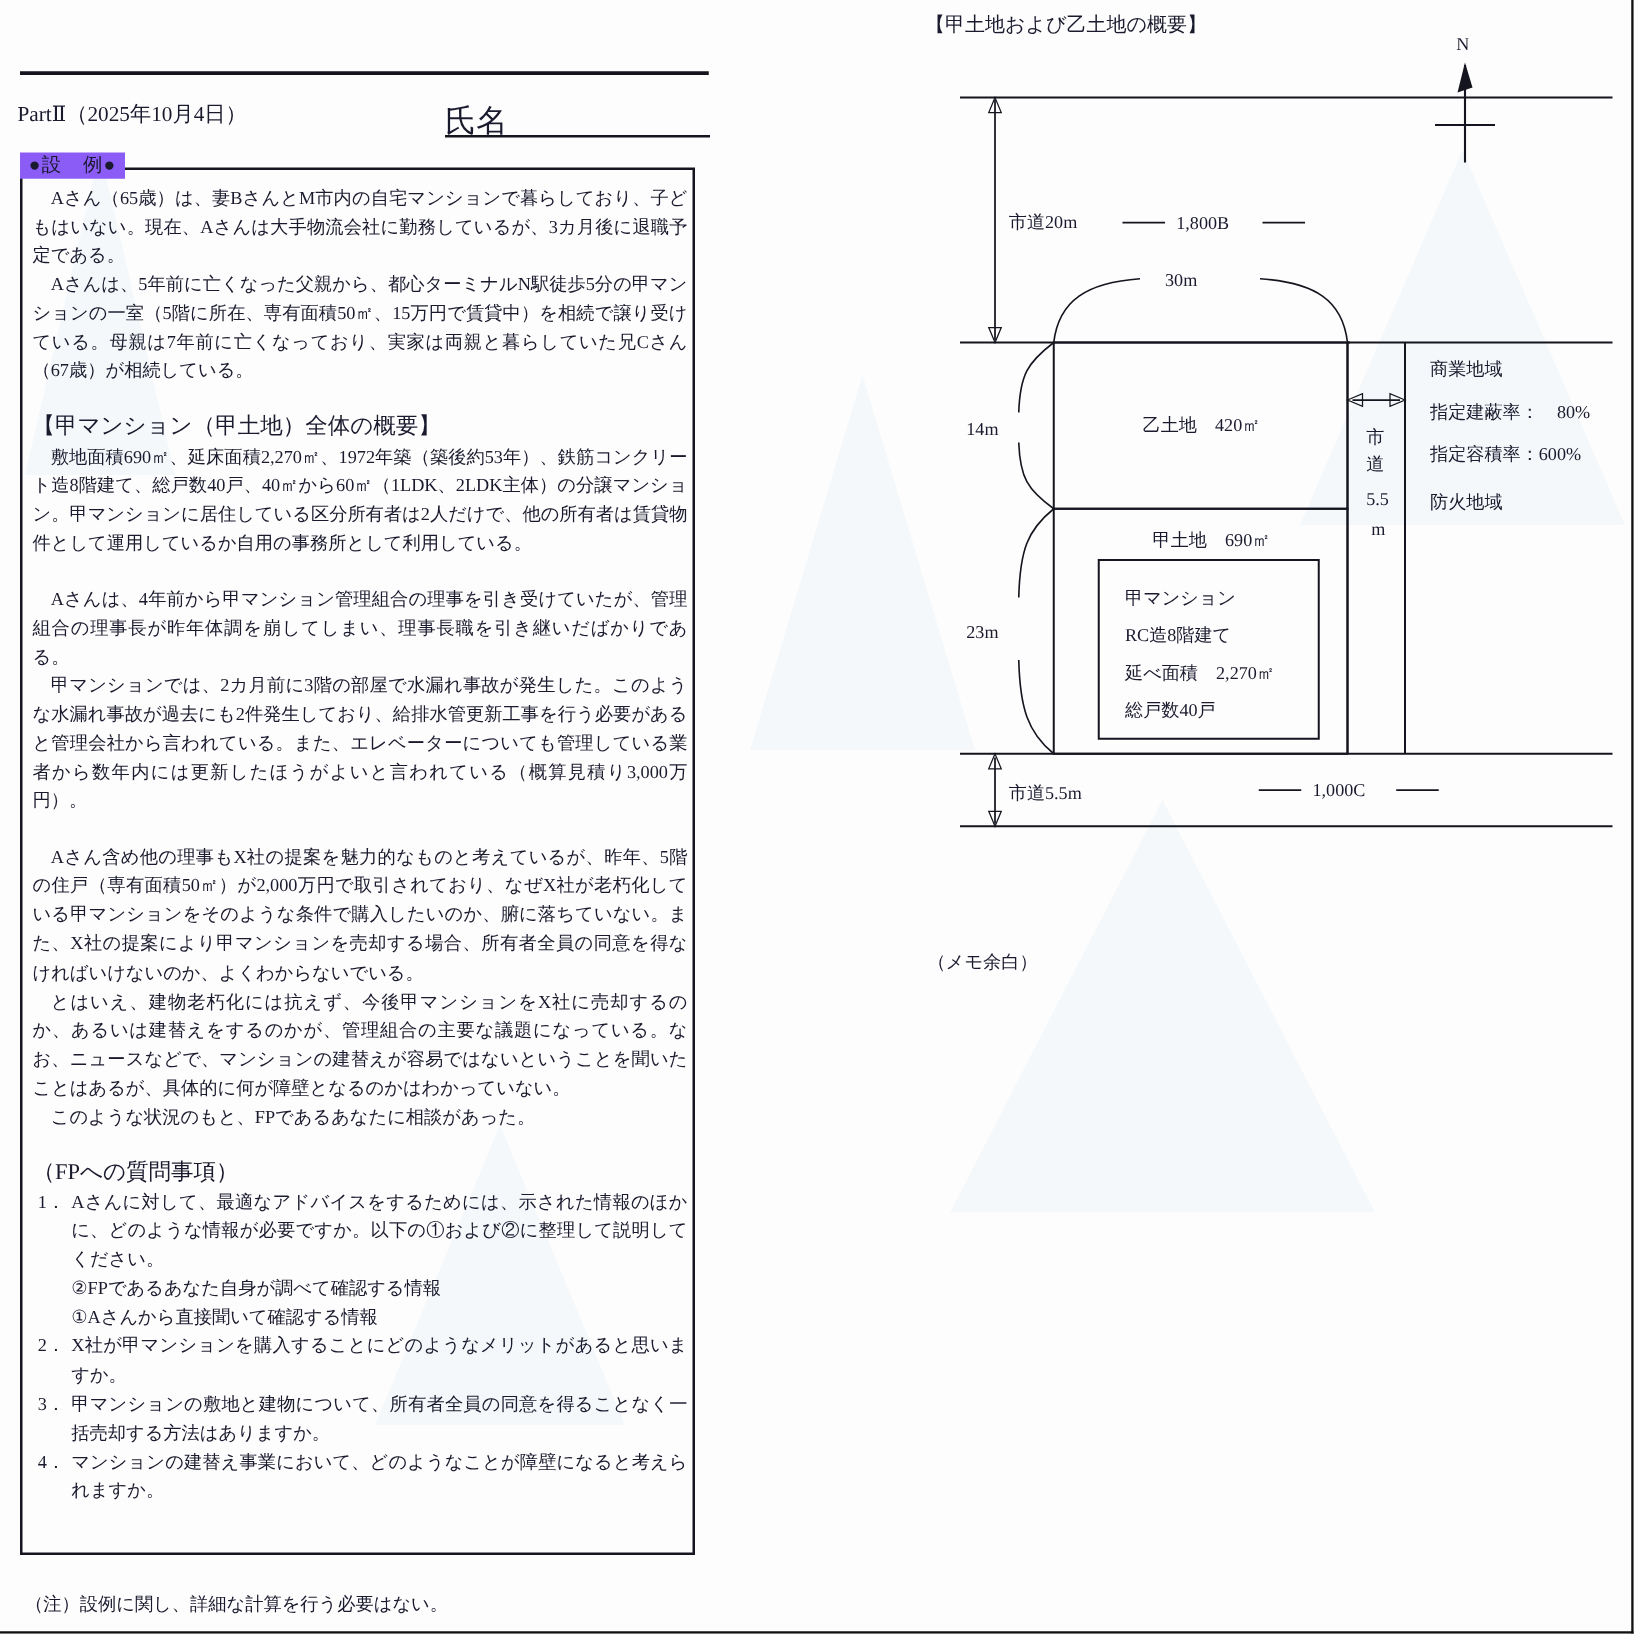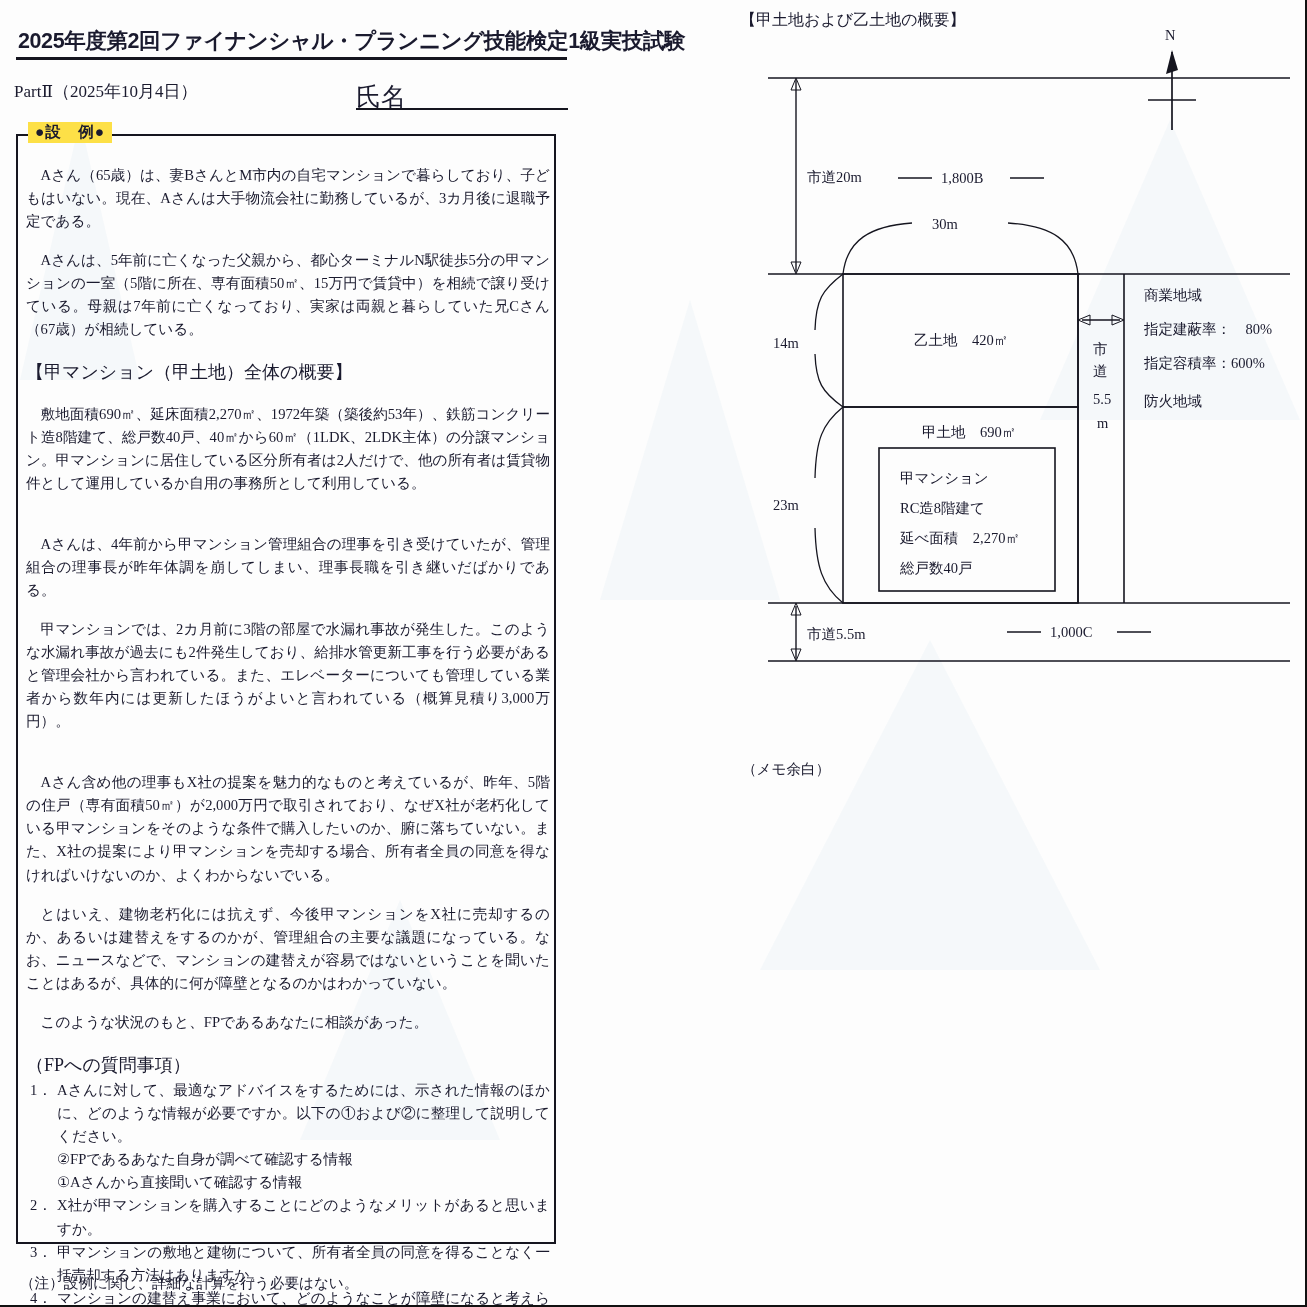--- a/index.html
+++ b/index.html
@@ -56,31 +56,31 @@
   #name-underline {
     position:absolute; left:342px; top:30px; width:212px; height:2px; background:#15151f;
   }
 
   
   #setsurei-box {
     position:absolute; left:16px; top:134px; width:540px; height:1110px;
     border:2px solid #15151f; box-sizing:border-box;
   }
   #setsurei-legend {
-    position:absolute; left:28px; top:122px;
-    background:#fde047; padding:0 7px;
-    font-size:15.5px; font-weight:bold; letter-spacing:1px;
+    position:absolute; left:16px; top:122px;
+    background:#8b5cf6; padding:0 7px;
+    font-size:15.5px; font-weight:normal; letter-spacing:1px;
     font-family:"Liberation Sans","DejaVu Sans",sans-serif;
   }
 
   #body-text {
     position:absolute; left:26px; top:148px; width:524px;
     font-size:14.6px; line-height:1.58;
   }
-  .para { margin:16px 0 0 0; text-indent:1em; text-align:justify; }
+  .para { margin:0 0 0 0; text-indent:1em; text-align:justify; }
   .gap-m { height:17px; }
   .gap-l { height:22px; }
   .blockhead { margin:0; text-indent:0; font-size:18px; }
 
   .qlist { list-style:none; margin:0; padding:0; }
   .qitem { display:flex; margin:0; padding:0; }
   .qnum { width:26px; flex:0 0 26px; text-align:right; padding-right:5px; }
   .qtxt { flex:1; text-align:justify; }
   .qsub { padding-left:31px; }
 
@@ -110,21 +110,20 @@
 <div id="page">
 
   <div class="paper-wash wash-a"></div>
   <div class="paper-wash wash-b"></div>
   <div class="paper-wash wash-c"></div>
   <div class="paper-wash wash-d"></div>
   <div class="paper-wash wash-e"></div>
 
   <div id="left-col">
 
-    <div id="exam-title">2025年度第2回ファイナンシャル・プランニング技能検定1級実技試験</div>
     <div id="title-rule"></div>
 
     <div id="part-line">
       <div id="part-label">PartⅡ（2025年10月4日）</div>
       <div id="name-label">氏名</div>
       <div id="name-underline"></div>
     </div>
 
     <div id="setsurei-box"></div>
     <div id="setsurei-legend">●設　例●</div>

